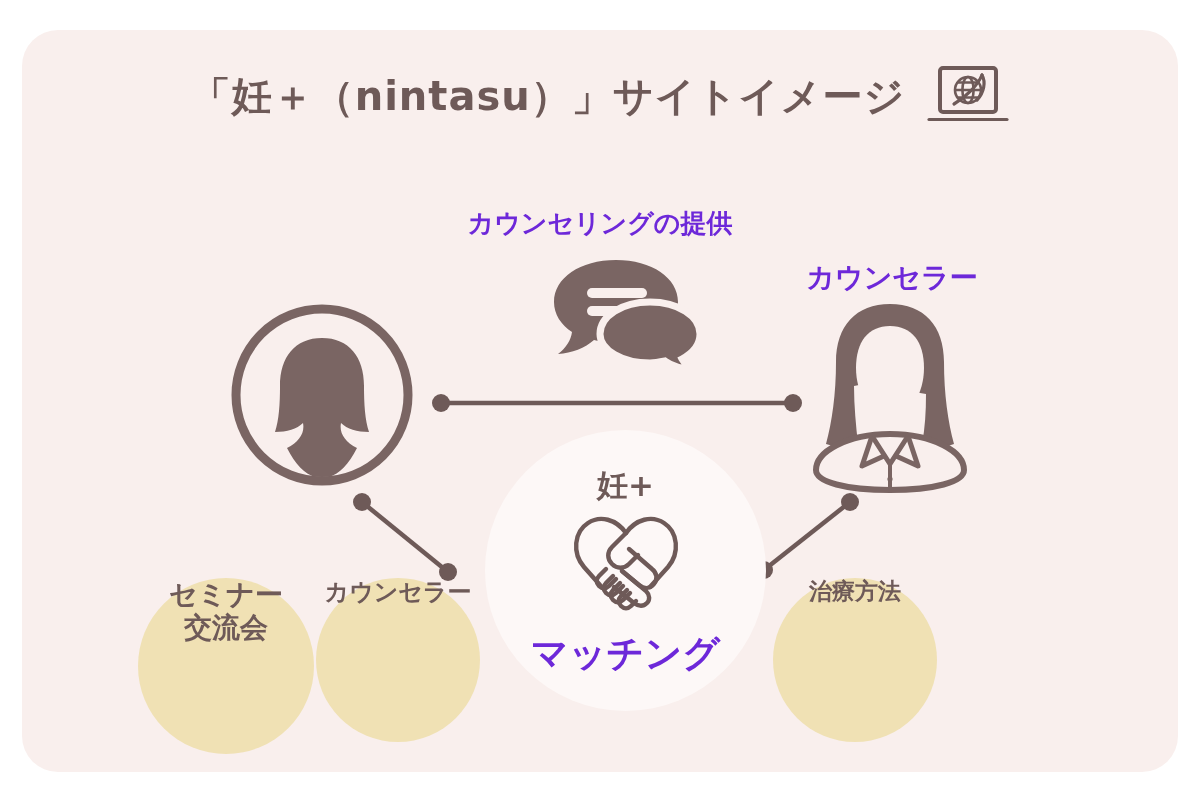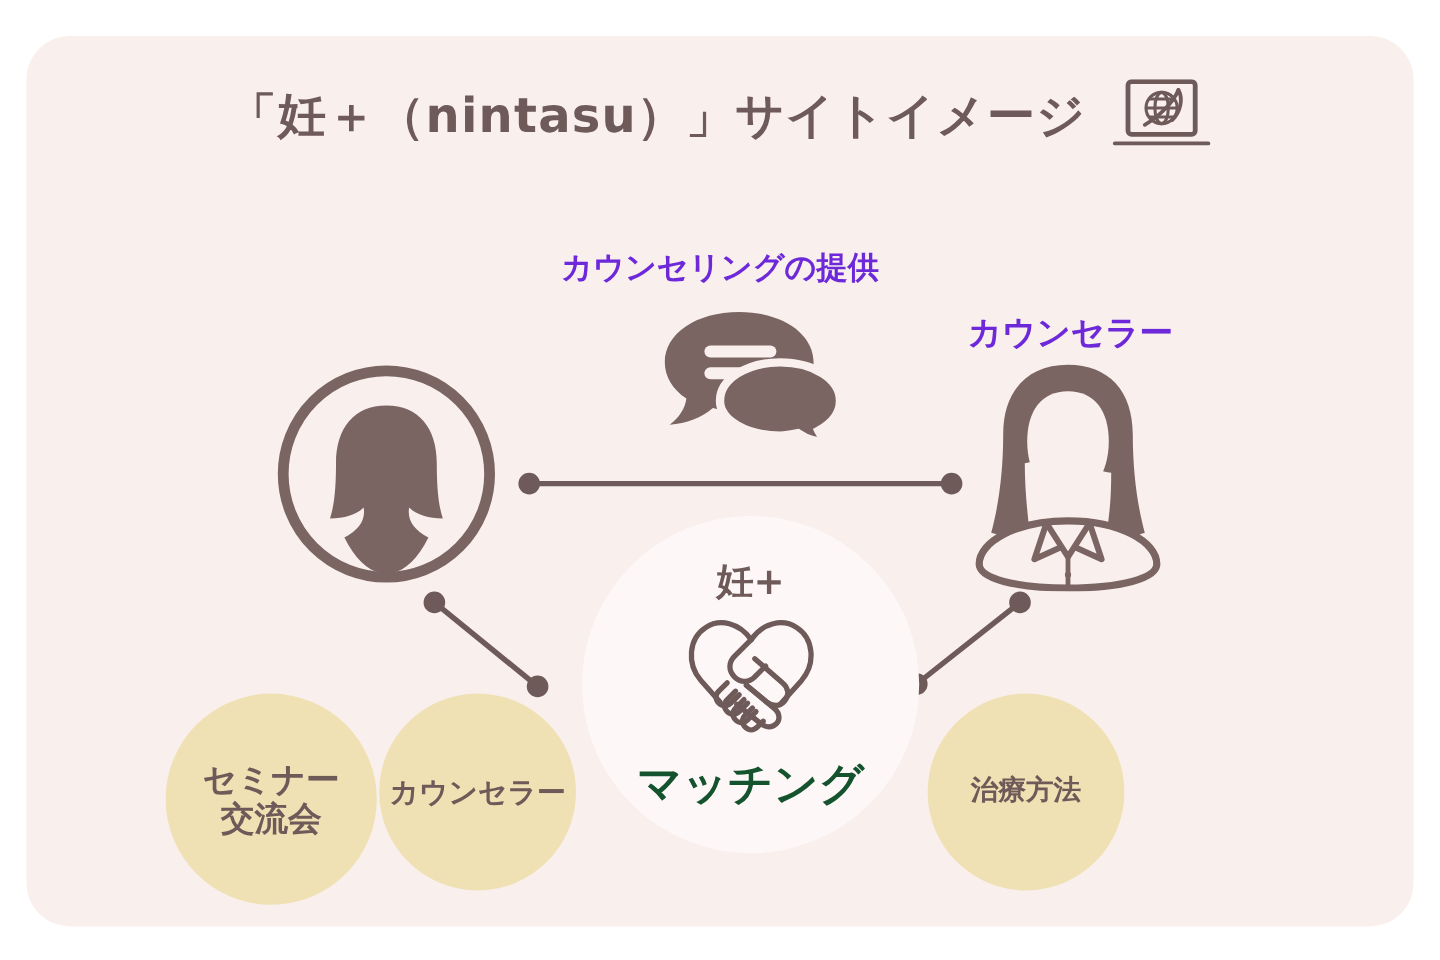--- a/index.html
+++ b/index.html
@@ -134,33 +134,32 @@
     font-family: "DejaVu Sans", "Liberation Sans", sans-serif;
   }
   #handshake-icon {
     width: 128px;
     height: 112px;
     margin-bottom: 2px;
   }
   #center-bottom-label {
     font-size: 37px;
     font-weight: bold;
-    color: #14532d;
+    color: #6d28d9;
     letter-spacing: 0px;
     line-height: 1;
     margin-top: 14px;
     font-family: "DejaVu Sans", "Liberation Sans", sans-serif;
   }
   
   .feature-bubble {
     position: absolute;
     border-radius: 50%;
     background: #f0e1b4;
     display: flex;
-    align-items: center;
     justify-content: center;
     text-align: center;
     color: #6e5a58;
     font-weight: bold;
     font-family: "DejaVu Sans", "Liberation Sans", sans-serif;
     line-height: 1.18;
     z-index: 2;
   }
   .bubble-0 { left: 116px;  top: 548px; width: 176px; height: 176px; font-size: 28px; }
   .bubble-1 { left: 294px;  top: 548px; width: 164px; height: 164px; font-size: 24px; }

